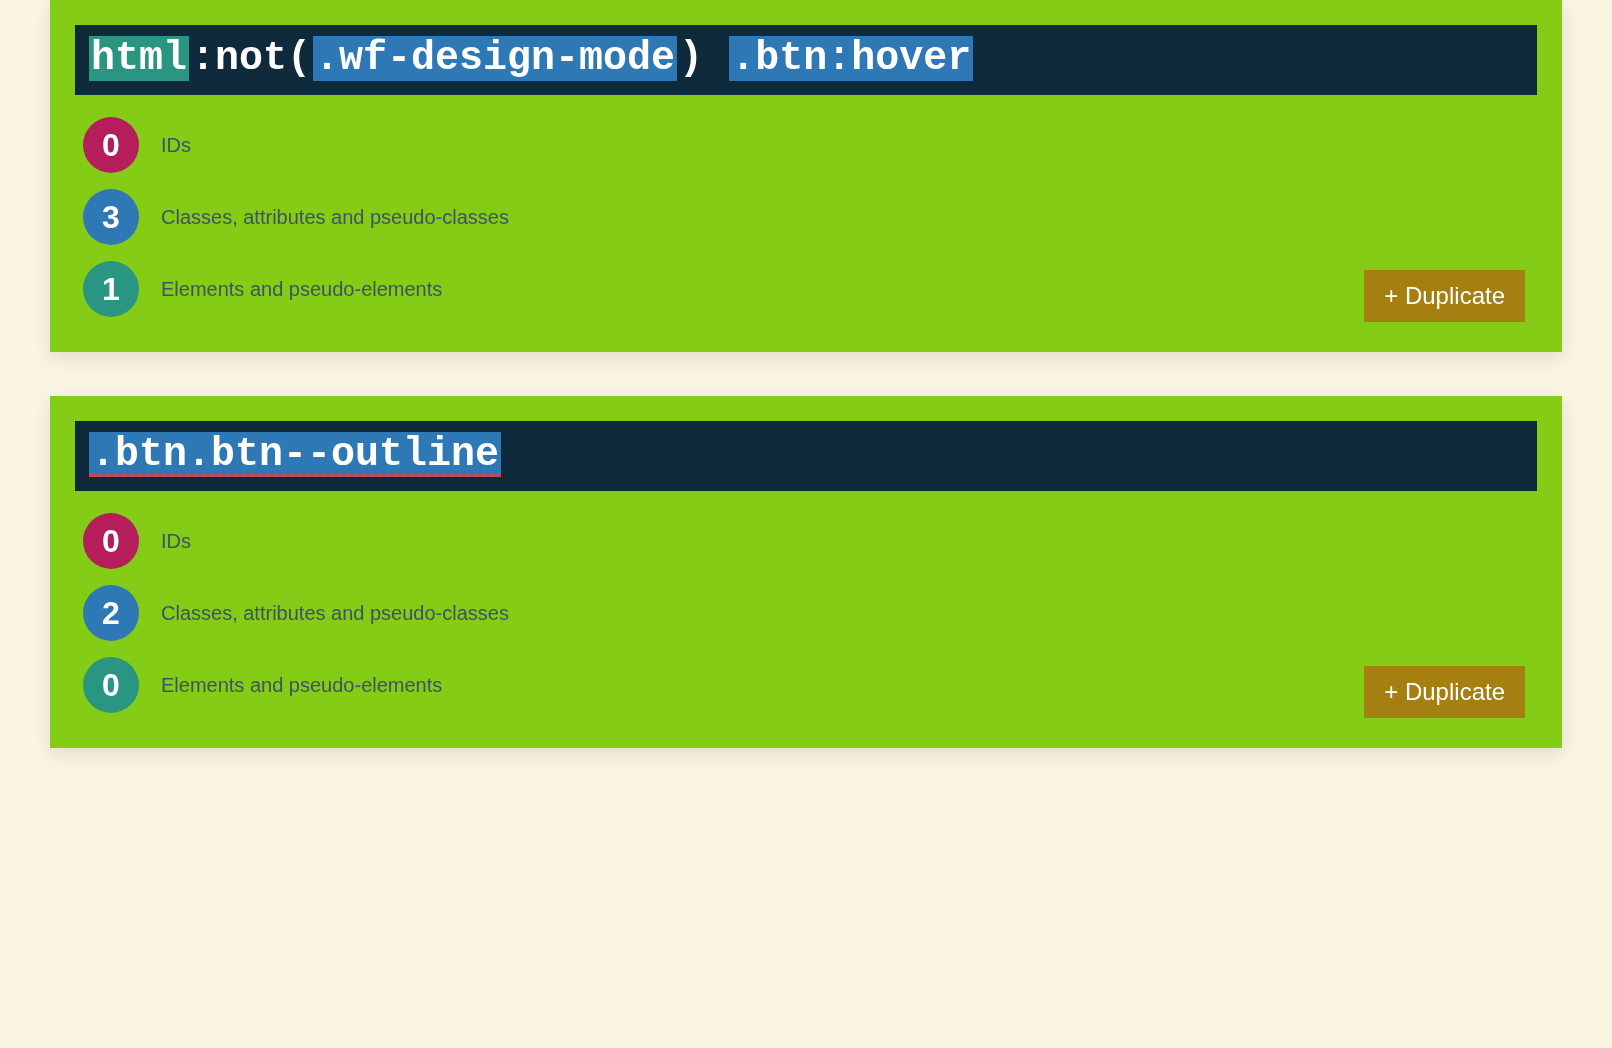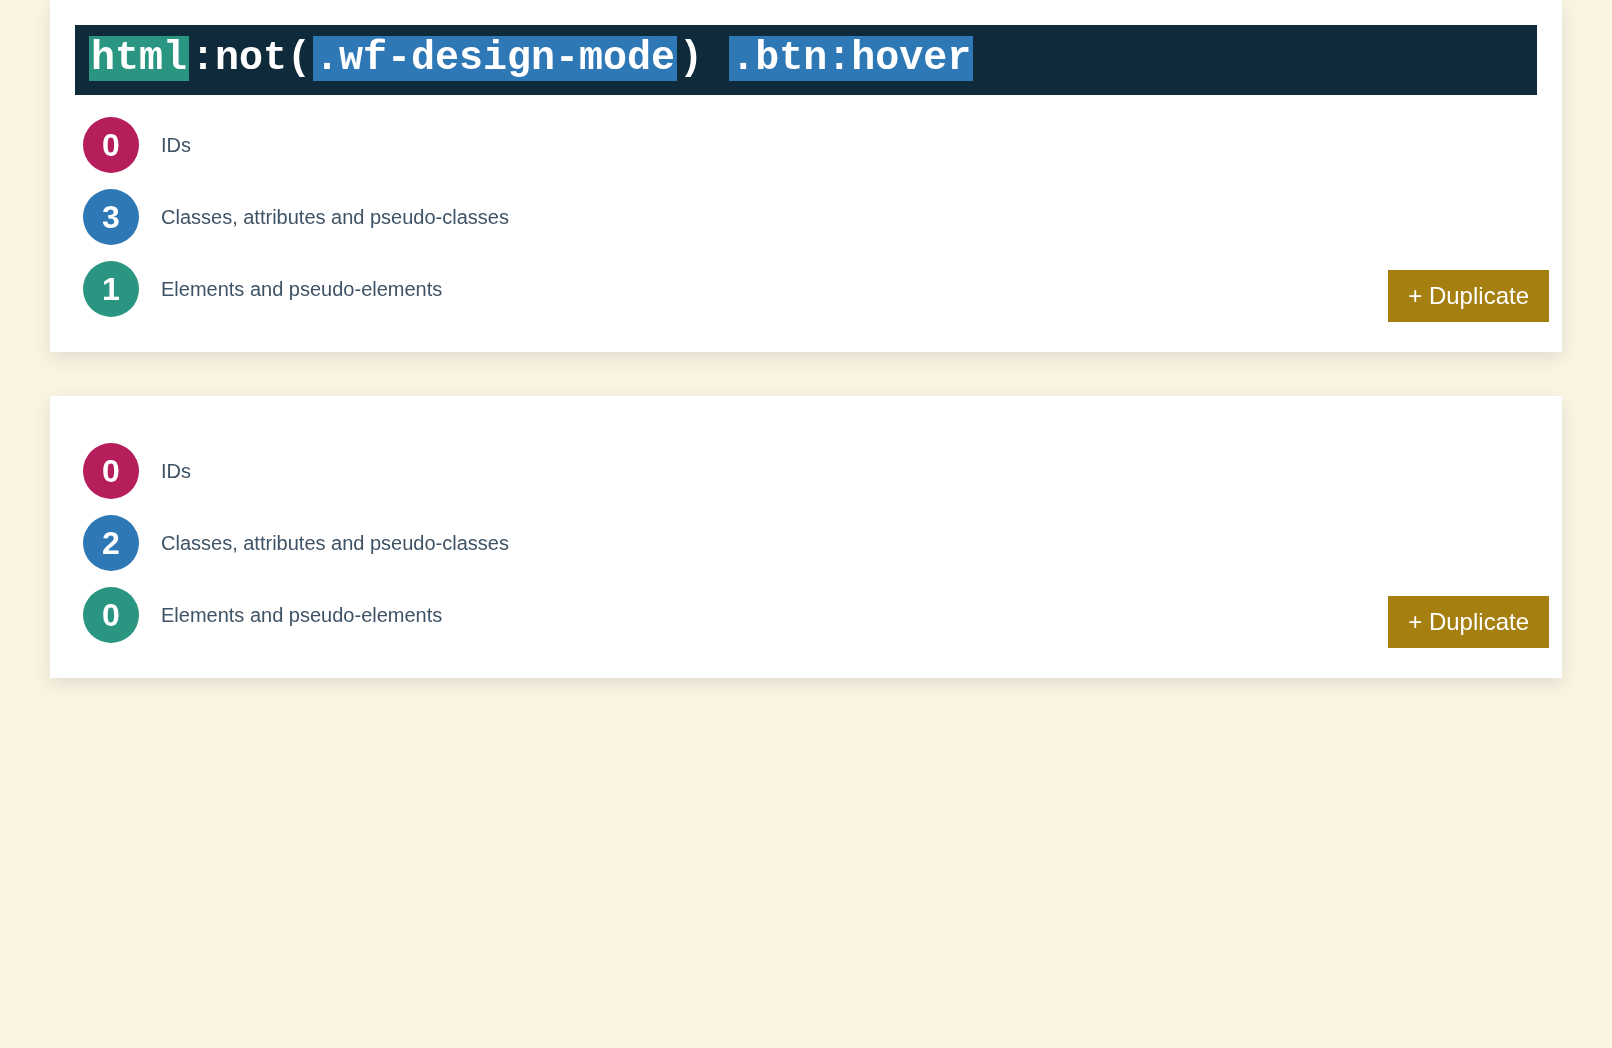--- a/index.html
+++ b/index.html
@@ -4,21 +4,21 @@
 <style>
   * { box-sizing: border-box; margin: 0; padding: 0; }
   body {
     background: #faf4e3;
     font-family: -apple-system, BlinkMacSystemFont, "Segoe UI", Helvetica, Arial, sans-serif;
     padding: 0 50px;
     font-size: 22px;
     color: #344a5e;
   }
   .card {
-    background: #ffffff;
+    background: #84cc16;
     box-shadow: 0 6px 18px rgba(0,0,0,0.10);
     padding: 25px 25px 35px 25px;
     margin-bottom: 44px;
     position: relative;
   }
   .selector-bar {
     background: #0e2a3b;
     padding: 8px 14px 10px 14px;
     font-family: "Courier New", Courier, monospace;
     font-size: 40px;
@@ -56,21 +56,21 @@
   }
   .badge-ids  { background: #b61d5b; }
   .badge-cls  { background: #2e78b6; }
   .badge-elem { background: #2a9580; }
   .count-label {
     color: #3f5366;
     font-size: 20px;
   }
   .dup-btn {
     position: absolute;
-    right: 13px; bottom: 30px;
+    right: 37px; bottom: 30px;
     background: #a67f11;
     color: #fff;
     font-size: 24px;
     font-weight: 400;
     border: none;
     padding: 12px 20px;
     cursor: pointer;
     font-family: inherit;
   }
 </style>
@@ -90,20 +90,21 @@
           <div class="count-label">Classes, attributes and pseudo-classes</div>
         </div>
         <div class="count-row">
           <div class="count-badge badge-elem">1</div>
           <div class="count-label">Elements and pseudo-elements</div>
         </div>
       </div>
       <button class="dup-btn">+ Duplicate</button>
     </div>
     <div class="card">
+      <div class="selector-bar"><span class="tok tok-class underline-red">.btn.btn--outline</span></div>
       <div class="counts">
         <div class="count-row">
           <div class="count-badge badge-ids">0</div>
           <div class="count-label">IDs</div>
         </div>
         <div class="count-row">
           <div class="count-badge badge-cls">2</div>
           <div class="count-label">Classes, attributes and pseudo-classes</div>
         </div>
         <div class="count-row">

